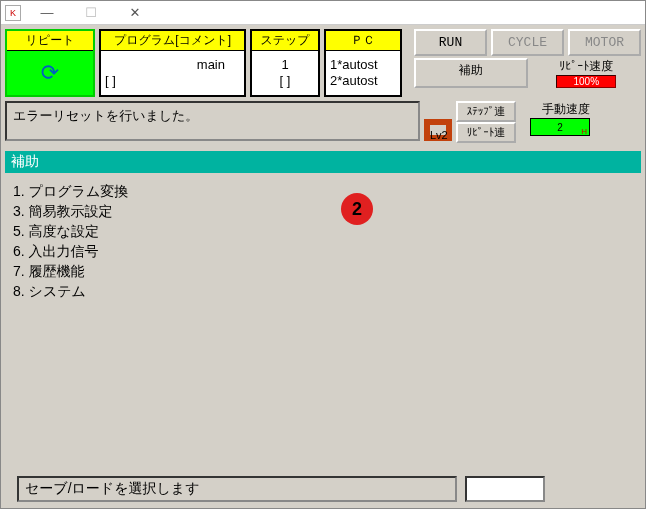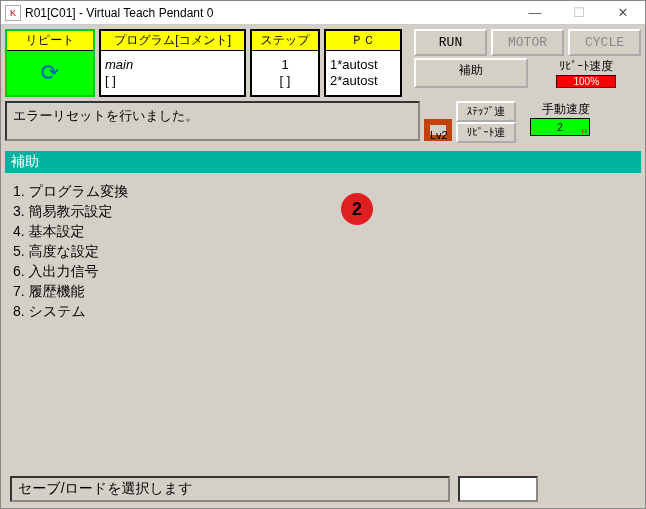--- a/index.html
+++ b/index.html
@@ -62,21 +62,21 @@
     padding: 1px 2px;
     white-space: nowrap;
   }
   .pbody {
     flex: 1;
     background: #fff;
     display: flex; flex-direction: column;
     justify-content: center;
     font-size: 13px;
   }
-  .pbody .row { text-align: left; padding: 0 4px; line-height: 16px; font-style: italic; }
+  .pbody .row { text-align: right; padding: 0 19px; line-height: 16px; }
   .pbody .rowc { text-align: center; padding: 0 4px; line-height: 16px; }
   .pbody .rowl { text-align: left; padding: 0 4px; line-height: 16px; }
 
   
   .repeat-panel { width: 90px; }
   .repeat-body {
     flex: 1; display: flex; align-items: center; justify-content: center;
     background: #00ff00;
   }
   .repeat-icon {
@@ -187,39 +187,38 @@
     color: #000;
     display: flex; align-items: center; justify-content: center;
     font-size: 18px; font-weight: bold;
     top: 20px; left: 336px;
   }
 
   
   .bottomrow {
     display: flex; gap: 8px; align-items: center;
     padding: 4px;
-    position: absolute; bottom: 4px; left: 5px; right: 4px;
+    position: absolute; bottom: 4px; left: 12px; right: 4px;
   }
   .statusbox {
     flex: 0 0 440px;
     border: 2px inset #888; background: #d4d0c8;
     padding: 2px 6px; font-size: 14px; height: 26px;
     display: flex; align-items: center;
   }
   .inputbox {
     width: 80px; height: 26px;
     background: #fff; border: 2px inset #888;
   }
 </style>
 </head>
 <body>
 
 <div class="titlebar">
   <div class="appicon">K</div>
-  <div class="title">R01[C01] - Virtual Teach Pendant 0</div>
   <div class="winbtns">
     <div class="winbtn">—</div>
     <div class="winbtn disabled">☐</div>
     <div class="winbtn">✕</div>
   </div>
 </div>
 
 <div class="content">
 
   <div class="toprow">
@@ -251,22 +250,22 @@
       <div class="phdr">ＰＣ</div>
       <div class="pbody">
         <div class="rowl">1*autost</div>
         <div class="rowl">2*autost</div>
       </div>
     </div>
 
     <div class="rcluster">
       <div class="rrow">
         <div class="btn3d">RUN</div>
+        <div class="btn3d gray">CYCLE</div>
         <div class="btn3d gray">MOTOR</div>
-        <div class="btn3d gray">CYCLE</div>
       </div>
       <div class="rrow">
         <div class="btn3d sm">補助</div>
         <div class="speedbox">
           <div class="lbl">ﾘﾋﾟｰﾄ速度</div>
           <div class="redbar">100%</div>
         </div>
       </div>
     </div>
   </div>
@@ -283,21 +282,20 @@
       <div class="manualspd">2</div>
     </div>
   </div>
 
   <div class="tealhdr">補助</div>
 
   <div class="menu-area">
     <ul class="menu-list" id="menu-list">
         <li>1. プログラム変換</li>
         <li>3. 簡易教示設定</li>
-        <li>4. 基本設定</li>
         <li>5. 高度な設定</li>
         <li>6. 入出力信号</li>
         <li>7. 履歴機能</li>
         <li>8. システム</li>
       </ul>
     <div class="annot">2</div>
   </div>
 
   <div class="bottomrow">
     <div class="statusbox">セーブ/ロードを選択します</div>

